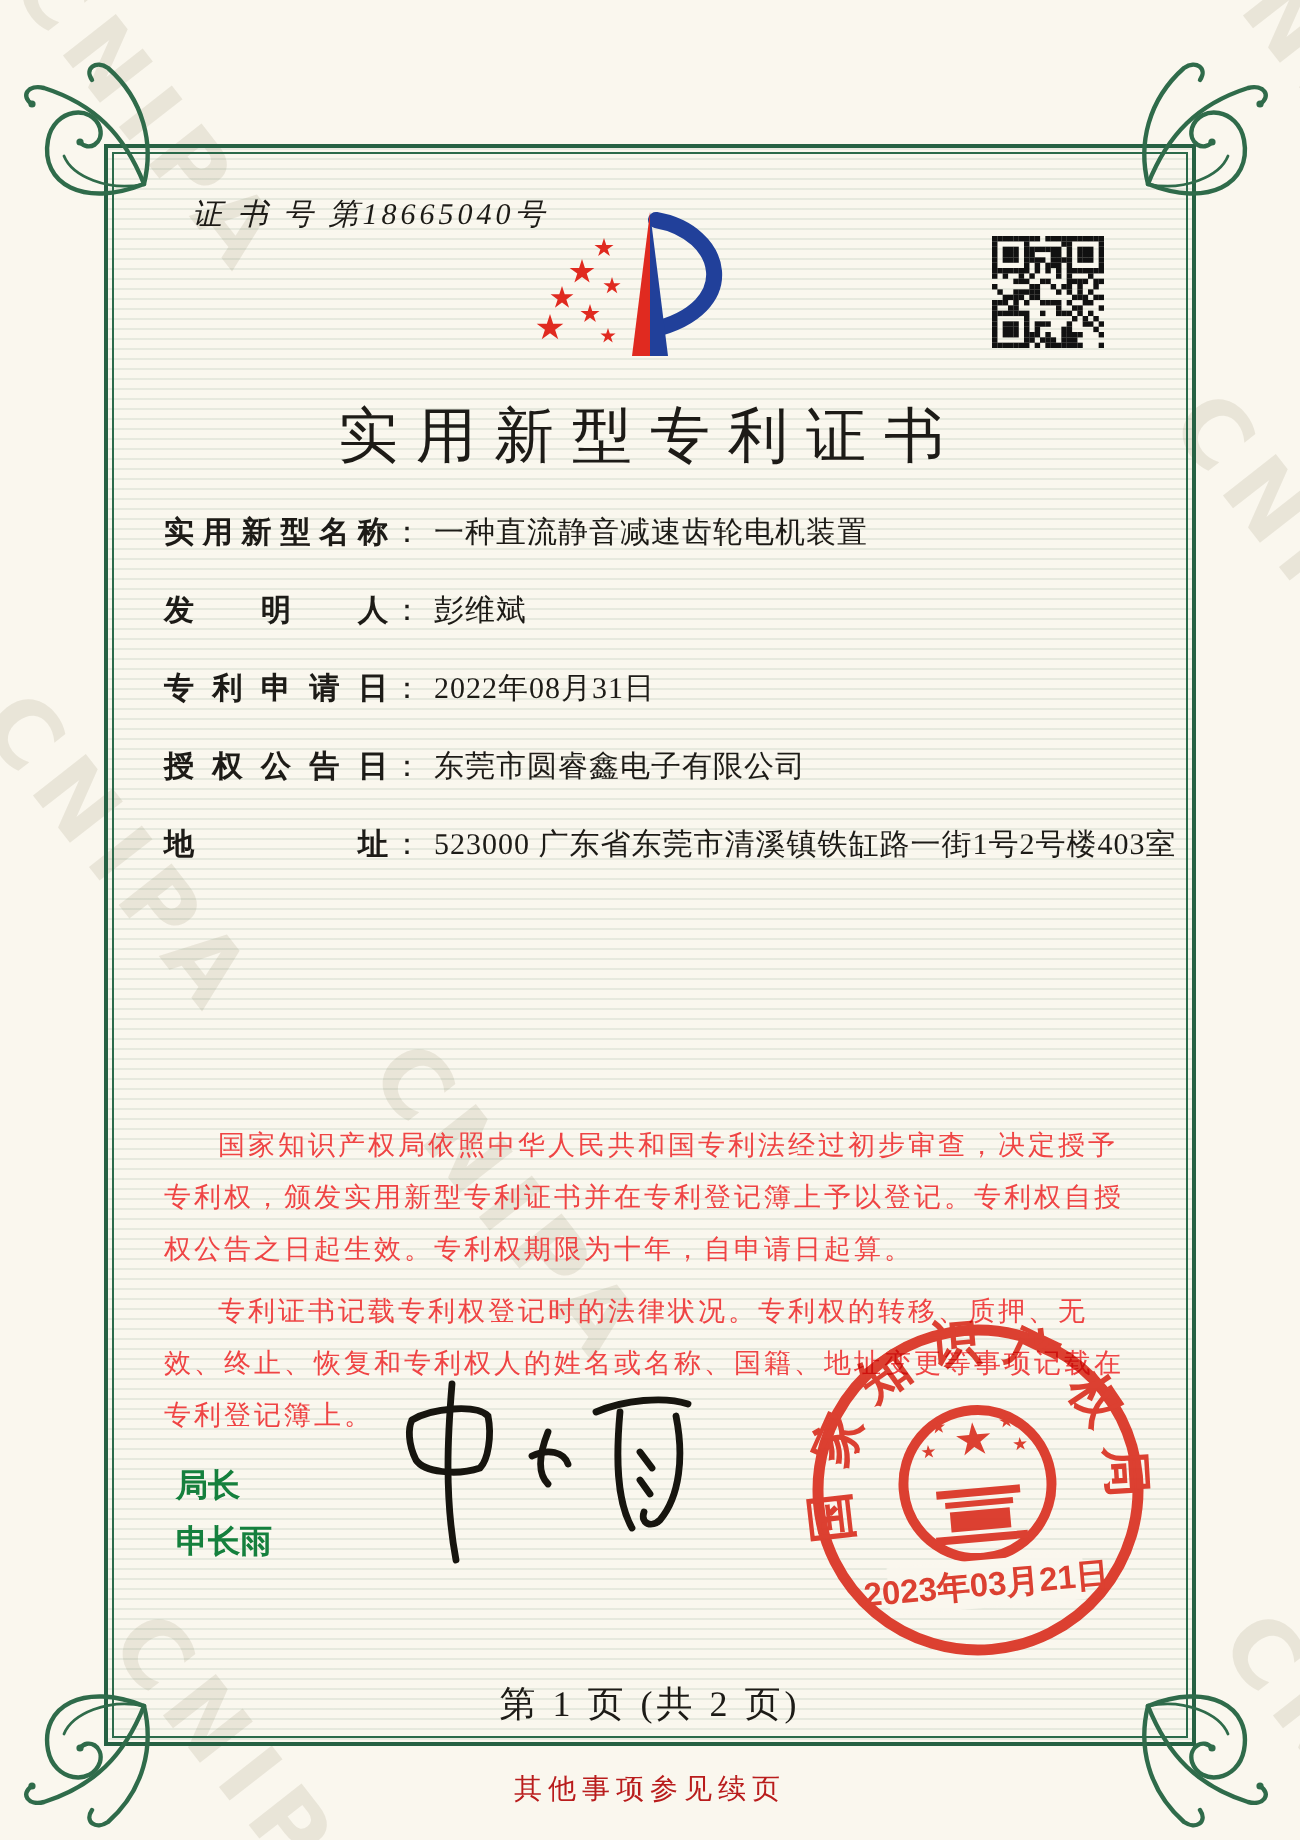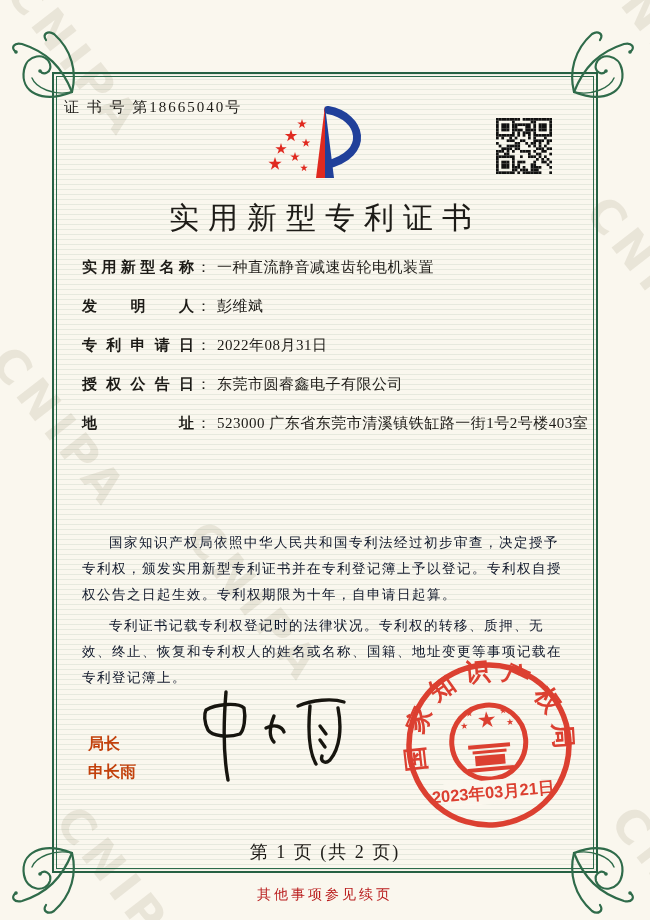--- a/index.html
+++ b/index.html
@@ -9,36 +9,36 @@
   .wm{position:absolute;z-index:0;font-family:"DejaVu Sans","Liberation Sans",sans-serif;
       font-weight:bold;font-size:46px;letter-spacing:7px;color:rgba(150,138,108,0.16);
       transform:rotate(52deg);white-space:nowrap;pointer-events:none;}
   
   .frame{position:absolute;z-index:1;left:52px;top:72px;width:542px;height:797px;
          border:2.5px solid #266143;
          background:repeating-linear-gradient(180deg,rgba(60,110,80,0.10) 0 1px,transparent 1px 5px);}
   .frame::before{content:"";position:absolute;inset:2px;border:1px solid #2c6a4b;}
   .orn{position:absolute;z-index:2;width:100px;height:100px;}
   .content{position:absolute;z-index:3;inset:0;}
-  .certno{position:absolute;left:64px;top:98px;font-size:15px;letter-spacing:2px;}
+  .certno{position:absolute;left:96px;top:98px;font-size:15px;letter-spacing:2px;font-style:italic;}
   .logo{position:absolute;left:262px;top:102px;}
   .qr{position:absolute;left:496px;top:118px;}
   .title{position:absolute;left:0;right:0;top:198px;text-align:center;font-size:30px;
          font-weight:normal;letter-spacing:9px;}
   .fields{position:absolute;left:82px;top:256px;width:470px;font-size:15px;}
   .frow{height:39px;line-height:22px;white-space:nowrap;}
   .flabel{display:inline-block;width:112px;text-align:justify;text-align-last:justify;vertical-align:top;font-weight:bold;}
   .fcolon{display:inline-block;margin:0 6px 0 2px;}
   .fvalue{letter-spacing:0.5px;}
   .pair2{margin-left:26px;}
-  .paras{position:absolute;left:82px;top:530px;width:486px;font-size:13.5px;line-height:26px;
-         color:#0f172a;}
+  .paras{position:absolute;left:82px;top:560px;width:486px;font-size:13.5px;line-height:26px;
+         color:#ef4444;}
   .paras p{margin:0 0 5px 0;text-indent:2em;letter-spacing:1.5px;}
   .signer{position:absolute;left:88px;top:730px;font-family:"Liberation Sans","DejaVu Sans",sans-serif;
-          font-size:16px;font-weight:600;line-height:28px;color:#c2410c;}
+          font-size:16px;font-weight:600;line-height:28px;color:#15803d;}
   .signature{position:absolute;left:182px;top:686px;}
   .seal{position:absolute;left:402px;top:658px;transform:rotate(-5deg);opacity:0.92;
         mix-blend-mode:multiply;}
   .pi{position:absolute;left:0;right:0;top:840px;text-align:center;font-size:18px;letter-spacing:2px;}
   .footnote{position:absolute;left:0;right:0;top:886px;text-align:center;font-size:14px;
             letter-spacing:3px;color:#b91c1c;}
   svg{display:block;}
 </style>
 </head>
 <body>

